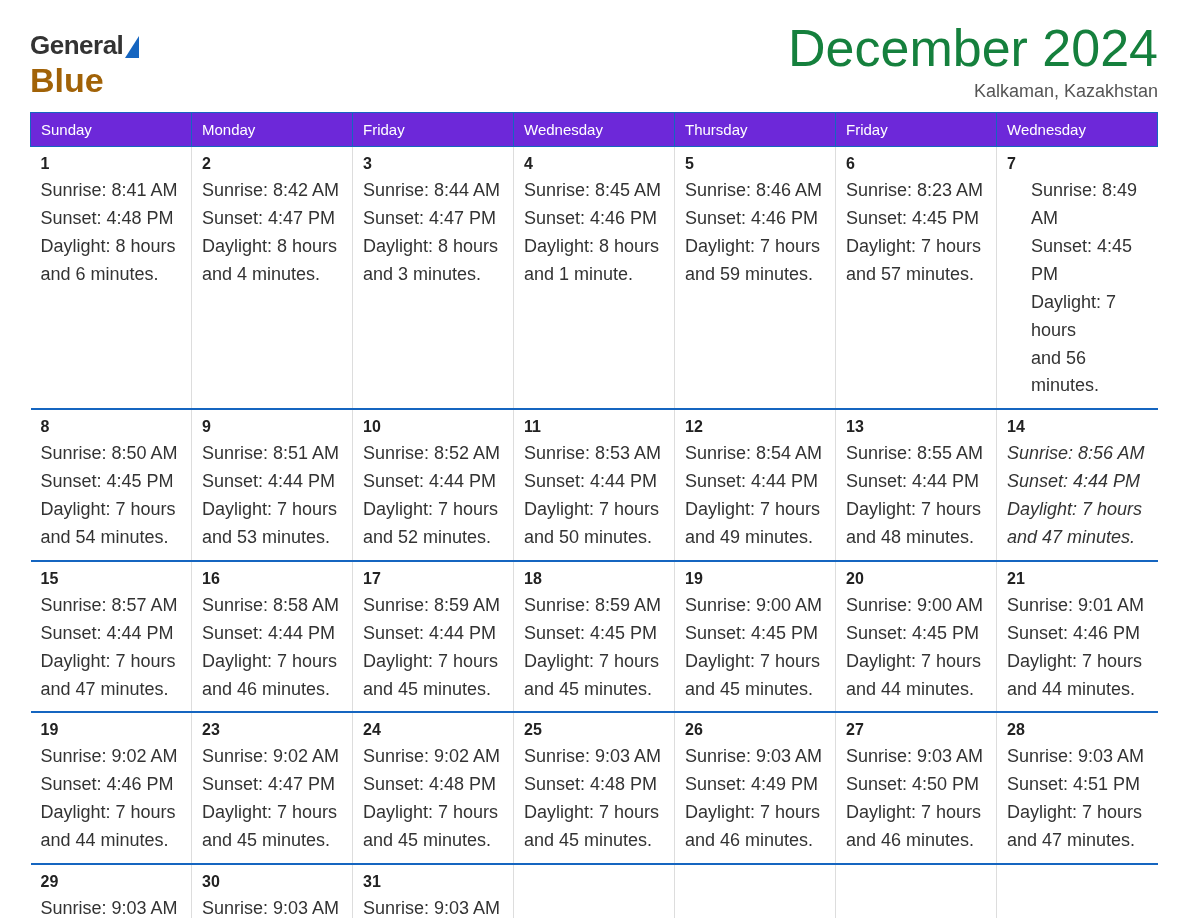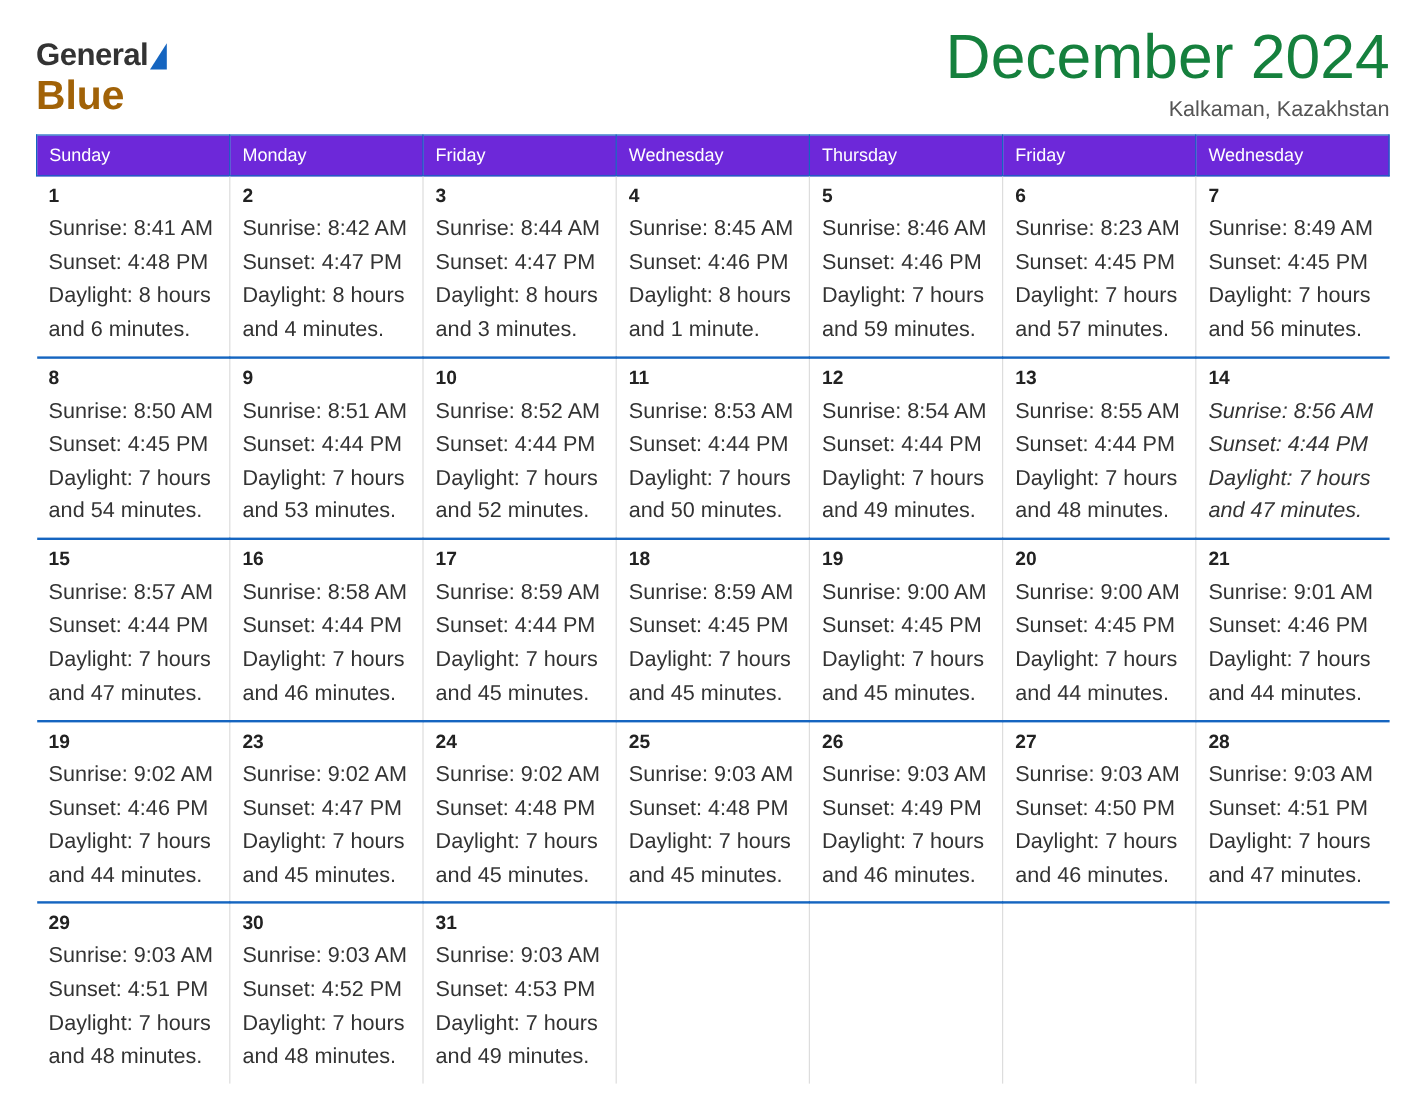--- a/index.html
+++ b/index.html
@@ -177,21 +177,21 @@
         </td>
         <td>
           <span class="day-num">6</span>
           <div class="day-info" style="white-space: pre-line;">Sunrise: 8:23 AM
 Sunset: 4:45 PM
 Daylight: 7 hours
 and 57 minutes.</div>
         </td>
         <td>
           <span class="day-num">7</span>
-          <div class="day-info" style="white-space: pre-line;">Sunrise: 8:49 AM
+          <div class="day-info" style="white-space: pre-line; margin-left: 24px;">Sunrise: 8:49 AM
 Sunset: 4:45 PM
 Daylight: 7 hours
 and 56 minutes.</div>
         </td>
       </tr>
       <tr>
         <td>
           <span class="day-num">8</span>
           <div class="day-info" style="white-space: pre-line;">Sunrise: 8:50 AM
 Sunset: 4:45 PM

